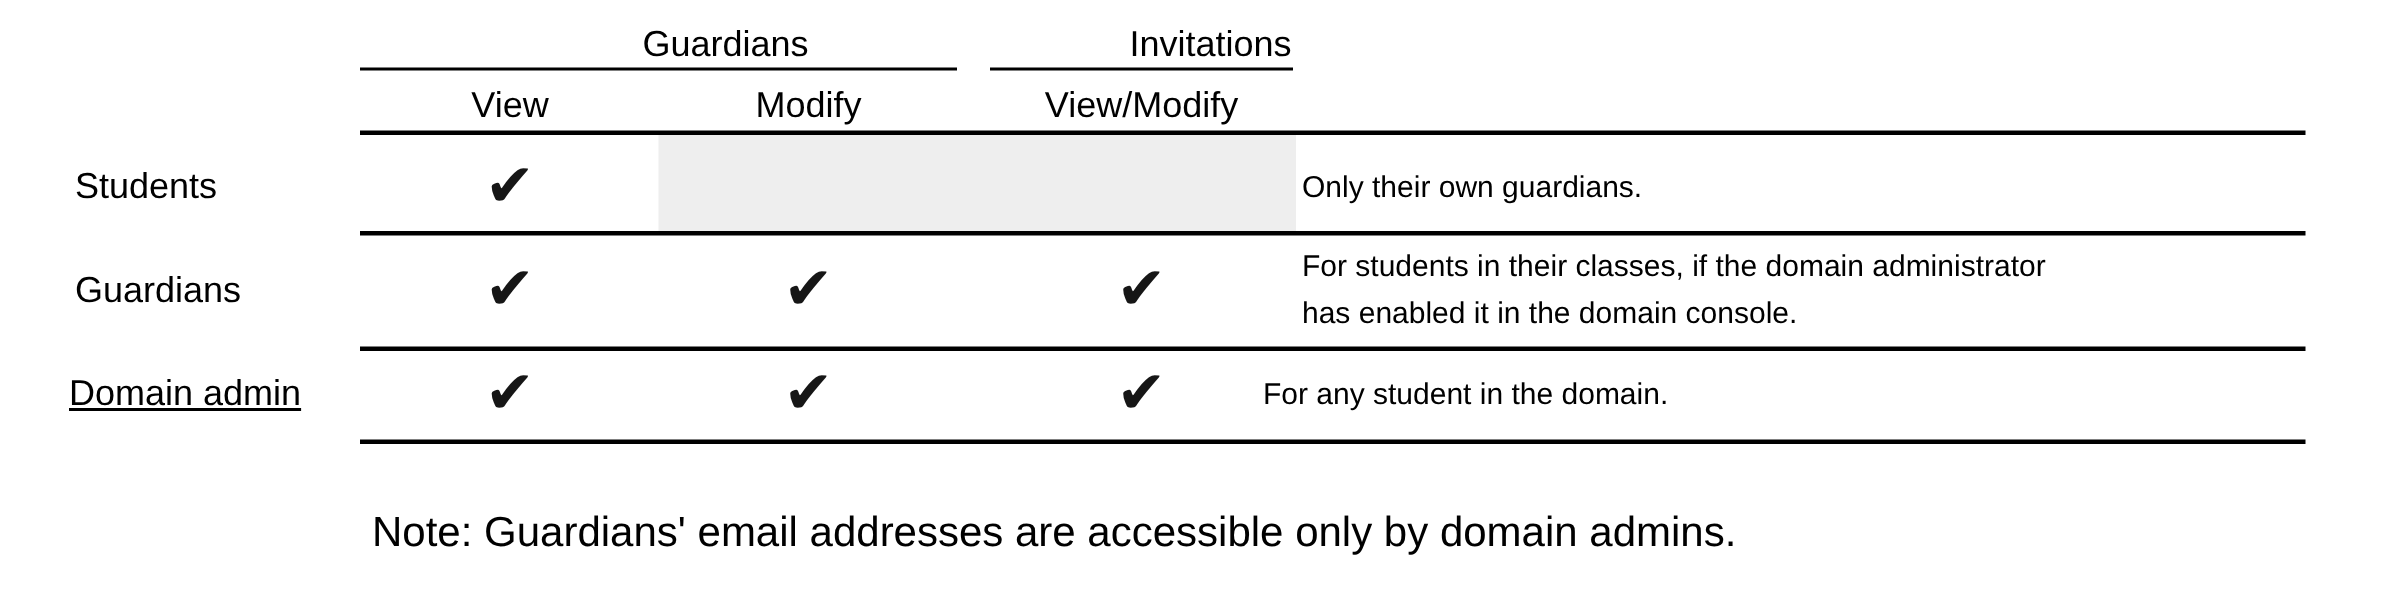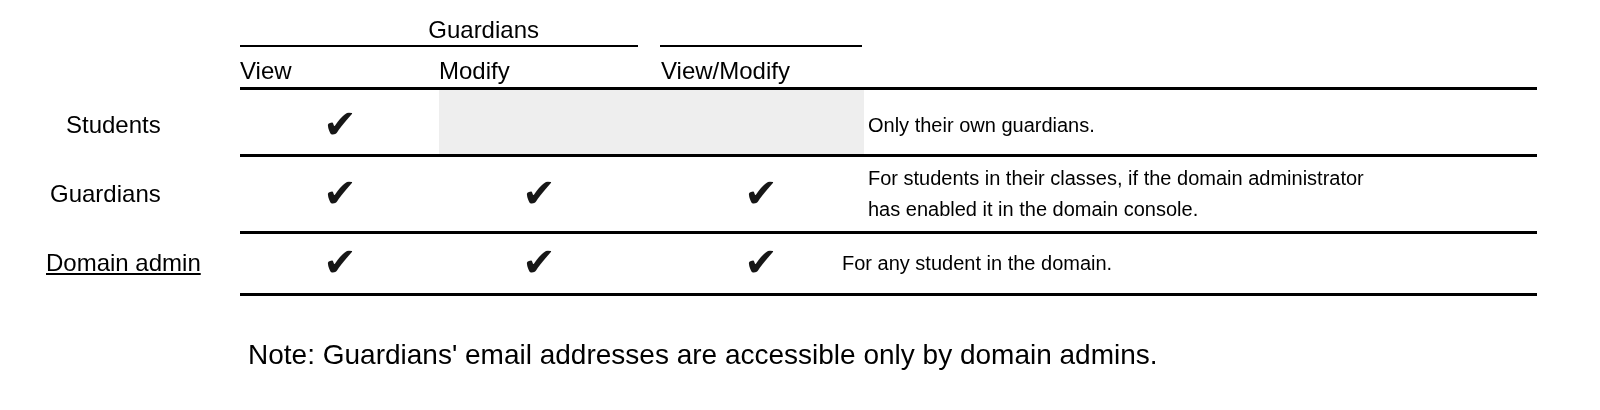--- a/index.html
+++ b/index.html
@@ -54,20 +54,21 @@
     font-size: 24px;
     line-height: 30px;
     text-align: right;
   }
 
   
   .colhead {
     position: absolute;
     font-size: 24px;
     line-height: 30px;
+    text-align: center;
   }
 
   
   .rowlabel {
     position: absolute;
     font-size: 24px;
     line-height: 30px;
     white-space: nowrap;
   }
 
@@ -88,31 +89,32 @@
   }
 </style>
 </head>
 <body>
 
 <div id="root">
 
   <div class="spanner" style="left:339px; top:15px; width:200px;">Guardians</div>
   <div class="rule thin" style="left:240px; top:45px; width:398px;"></div>
 
+  <div class="spanner" style="left:661px; top:15px; width:200px;">Invitations</div>
   <div class="rule thin" style="left:660px; top:45px; width:202px;"></div>
 
   <div class="colhead" style="left:240px; top:56px; width:200px;">View</div>
   <div class="colhead" style="left:661px; top:56px; width:200px;">View/Modify</div>
   <div class="colhead" style="left:439px; top:56px; width:200px;">Modify</div>
 
   <div class="rule" style="left:240px; top:87px; width:1297px;"></div>
 
   <div class="shade" style="left:439px; top:90px; width:425px; height:64px;"></div>
 
-  <div class="rowlabel" style="left:50px; top:110px;margin-left:16px;">Students</div>
+  <div class="rowlabel" style="left:50px; top:110px;">Students</div>
 
   <div class="check" style="left:317px; top:102px;">✔</div>
 
   <div class="notecell" style="left:868px; top:110px; width:670px;">Only their own guardians.</div>
 
   <div class="rule" style="left:240px; top:154px; width:1297px;"></div>
 
   <div class="rowlabel" style="left:50px; top:179px;">Guardians</div>
 
   <div class="check" style="left:317px; top:171px;">✔</div>

